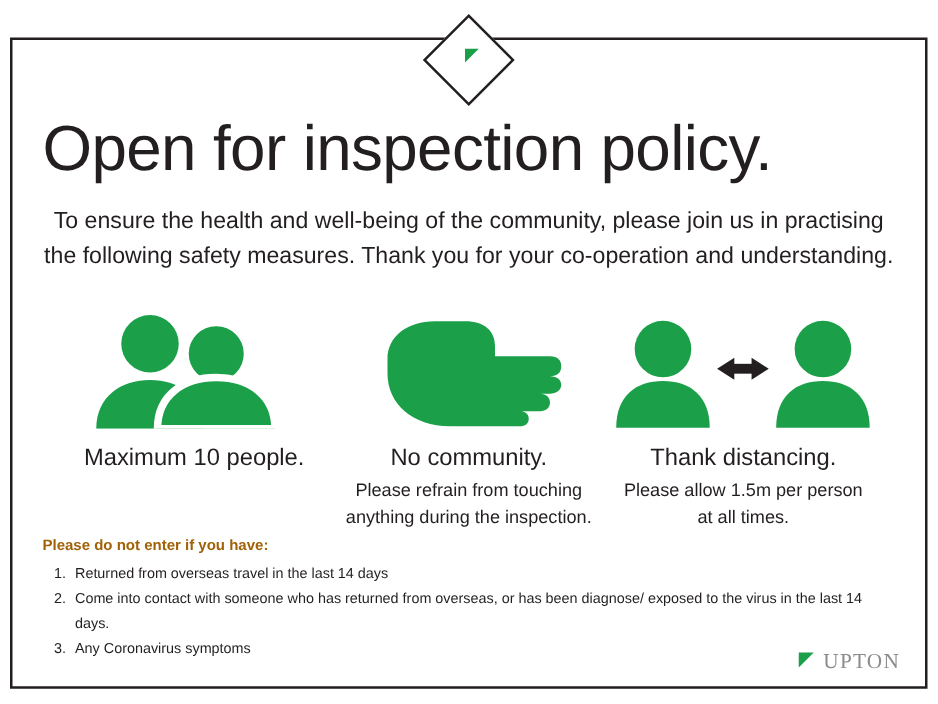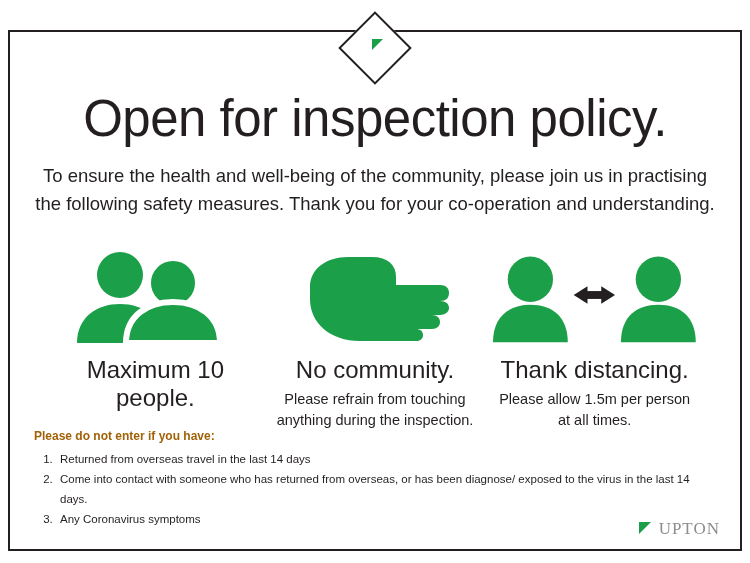--- a/index.html
+++ b/index.html
@@ -60,21 +60,21 @@
     top: 30px;
     bottom: 12px;
     padding: 40px 26px 0 26px;
     box-sizing: border-box;
   }
   h1.title {
     margin: 22px 0 0 0;
     font-size: 51px;
     font-weight: 400;
     letter-spacing: -0.5px;
-    text-align: center;
+    text-align: left;
     color: #231f20;
     line-height: 1.05;
   }
   .subtitle {
     margin: 16px auto 0 auto;
     max-width: 710px;
     font-size: 18.5px;
     line-height: 1.55;
     text-align: center;
     color: #231f20;
@@ -90,21 +90,21 @@
     text-align: center;
   }
   .icon-wrap {
     height: 98px;
     display: flex;
     align-items: flex-end;
     justify-content: center;
   }
   .col-heading {
     margin-top: 13px;
-    font-size: 24px;
+    font-size: 19px;
     color: #231f20;
   }
   .col-body {
     margin-top: 5px;
     font-size: 14.5px;
     line-height: 1.45;
     color: #231f20;
   }
   .notice {
     position: absolute;

